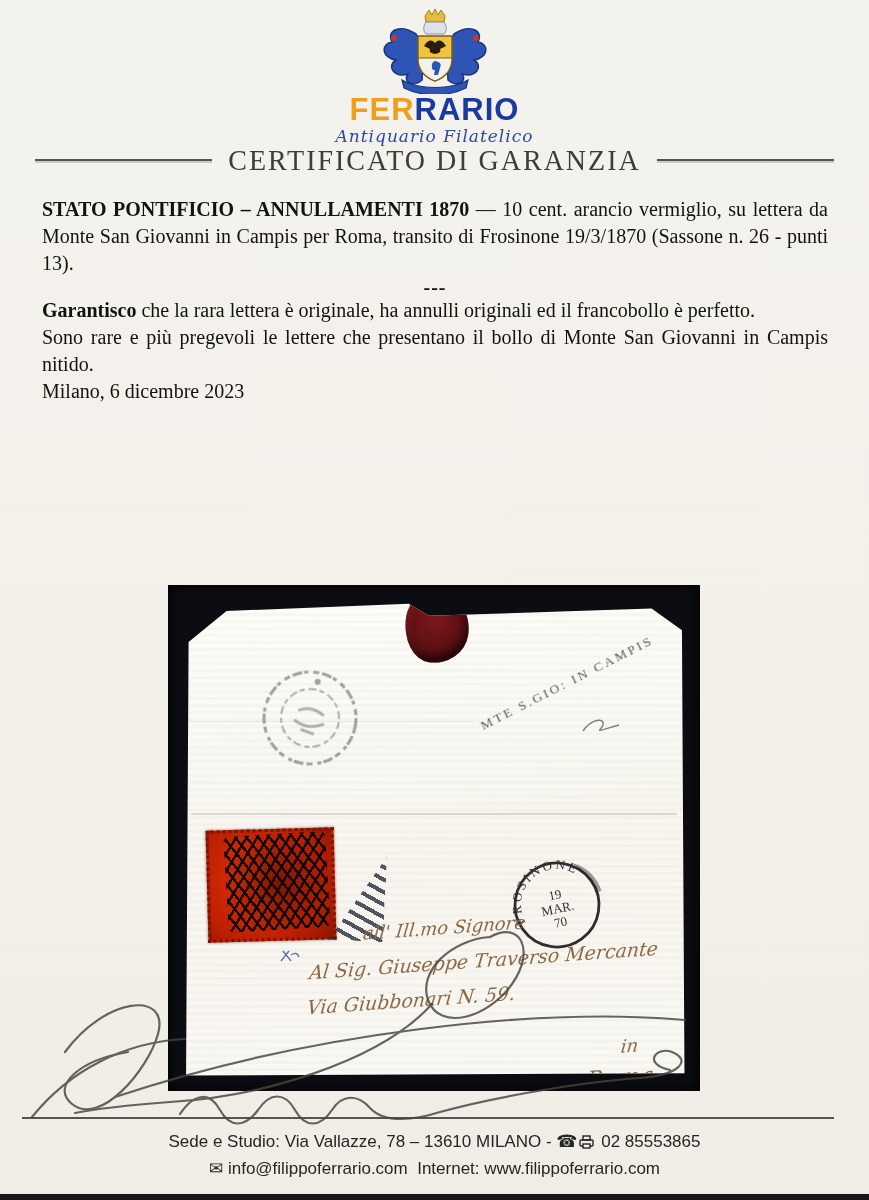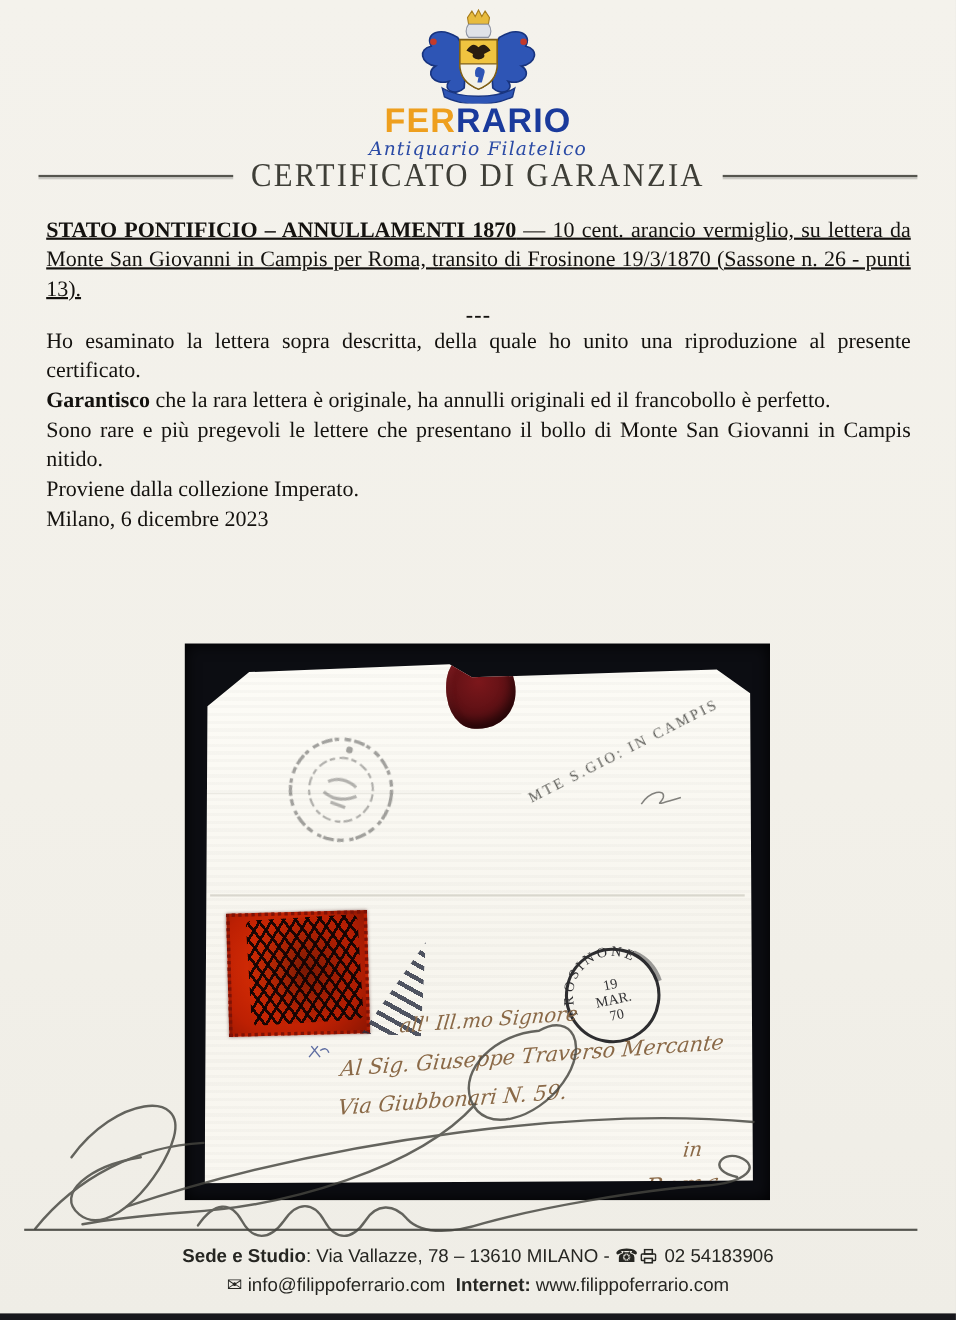--- a/index.html
+++ b/index.html
@@ -21,21 +21,21 @@
   .titlebar .rule{flex:1;height:2px;background:#55554e;box-shadow:0 2px 0 rgba(85,85,78,.25);}
   .title{font-size:28px;letter-spacing:2px;color:#3e3e37;white-space:nowrap;
     transform:scaleY(1.08);font-weight:400;}
 
   
   .bodytext{position:absolute;top:196px;left:42px;width:786px;
     font-size:20px;line-height:27px;text-align:justify;}
   .bodytext p{margin:0;}
   .b{font-weight:bold;}
   .sep{text-align:center;margin:0 0 4px;line-height:20px;font-weight:bold;letter-spacing:1px;}
-  .p1{margin-bottom:2px;text-decoration:underline;}
+  .p1{margin-bottom:2px;}
   .p2{margin-bottom:18px;}
   .p3{margin-bottom:18px;}
   .p4{margin-bottom:18px;}
 
   
   .photo{position:absolute;left:168px;top:585px;width:532px;height:506px;
     background:#0c0d12;box-shadow:inset 0 0 14px #000;}
   .letter{position:absolute;left:13px;top:14px;right:13px;bottom:13px;
     background:
       repeating-linear-gradient(180deg,rgba(0,0,0,.018) 0 3px,transparent 3px 7px),
@@ -80,21 +80,21 @@
   .a2{left:126px;top:390px;font-size:19px;}
   .a3{left:440px;top:436px;font-size:18px;}
   .a4{left:406px;top:466px;font-size:21px;letter-spacing:2px;}
 
   .sigsvg{position:absolute;left:20px;top:892px;z-index:6;pointer-events:none;}
 
   
   .footrule{position:absolute;left:22px;top:1117px;width:812px;height:2px;background:#55554f;}
   .footer{position:absolute;left:0;top:1128px;width:100%;text-align:center;
     font-family:"Liberation Sans",sans-serif;font-size:17px;line-height:27px;color:#262622;}
-  .footer .b{font-weight:bold;}
+  .footer .b{font-weight:normal;}
   .icon-glyph{font-size:17px;}
   .fax-icon-svg{vertical-align:-2px;margin:0 2px;}
   .bbar{position:absolute;left:0;top:1194px;width:100%;height:6px;background:#17171c;}
 </style>
 </head>
 <body>
 
 <div class="page">
 
   <svg class="crest" width="126" height="86" viewBox="0 0 126 86">
@@ -128,24 +128,23 @@
 
   <div class="titlebar">
     <div class="rule"></div>
     <div class="title">CERTIFICATO DI GARANZIA</div>
     <div class="rule"></div>
   </div>
 
   <div class="bodytext">
     <p class="p1"><span class="b">STATO PONTIFICIO – ANNULLAMENTI 1870</span><span> — 10 cent. arancio vermiglio, su lettera da Monte San Giovanni in Campis per Roma, transito di Frosinone 19/3/1870 (Sassone n. 26 - punti 13).</span></p>
     <p class="sep">---</p>
-    <p class="p2">Ho esaminato la lettera sopra descritta, della quale ho unito una riproduzione al presente certificato.</p>
     <p class="p3"><span class="b">Garantisco</span><span> che la rara lettera è originale, ha annulli originali ed il francobollo è perfetto.</span><br>
       <span>Sono rare e più pregevoli  le lettere che presentano il bollo di Monte San Giovanni in Campis nitido.</span><br>
-      <span>Proviene dalla collezione Imperato.</span></p>
+      </p>
     <p class="p5">Milano, 6 dicembre 2023</p>
   </div>
 
   <div class="photo">
     <div class="letter">
       <div class="fold-h"></div>
       <div class="fold-h2"></div>
 
       <svg class="cds-roma" width="102" height="102" viewBox="0 0 102 102">
         <circle cx="51" cy="51" r="46" fill="none" stroke="rgba(30,30,30,.5)" stroke-width="3" stroke-dasharray="6 3 10 2 4 5"></circle>
@@ -204,20 +203,20 @@
     </g>
   </svg>
 
   <div class="footrule"></div>
   <div class="footer">
     <div>
       <span class="b">Sede e Studio</span><span>: Via Vallazze, 78 – 13610 MILANO - </span><span class="icon-glyph">☎</span><svg class="fax-icon-svg" width="15" height="14" viewBox="0 0 15 14">
           <rect x="1" y="5" width="13" height="6" rx="1" fill="none" stroke="#262622" stroke-width="1.4"></rect>
           <rect x="4" y="1" width="7" height="4" fill="none" stroke="#262622" stroke-width="1.4"></rect>
           <rect x="4" y="9" width="7" height="4" fill="#f2f0e9" stroke="#262622" stroke-width="1.4"></rect>
-        </svg> <span>02 54183906</span>
+        </svg> <span>02 85553865</span>
     </div>
     <div>
       <span class="icon-glyph">✉</span> <span>info@filippoferrario.com</span>&nbsp; <span class="b">Internet:</span> <span>www.filippoferrario.com</span>
     </div>
   </div>
   <div class="bbar"></div>
 </div>
 
 </body></html>

